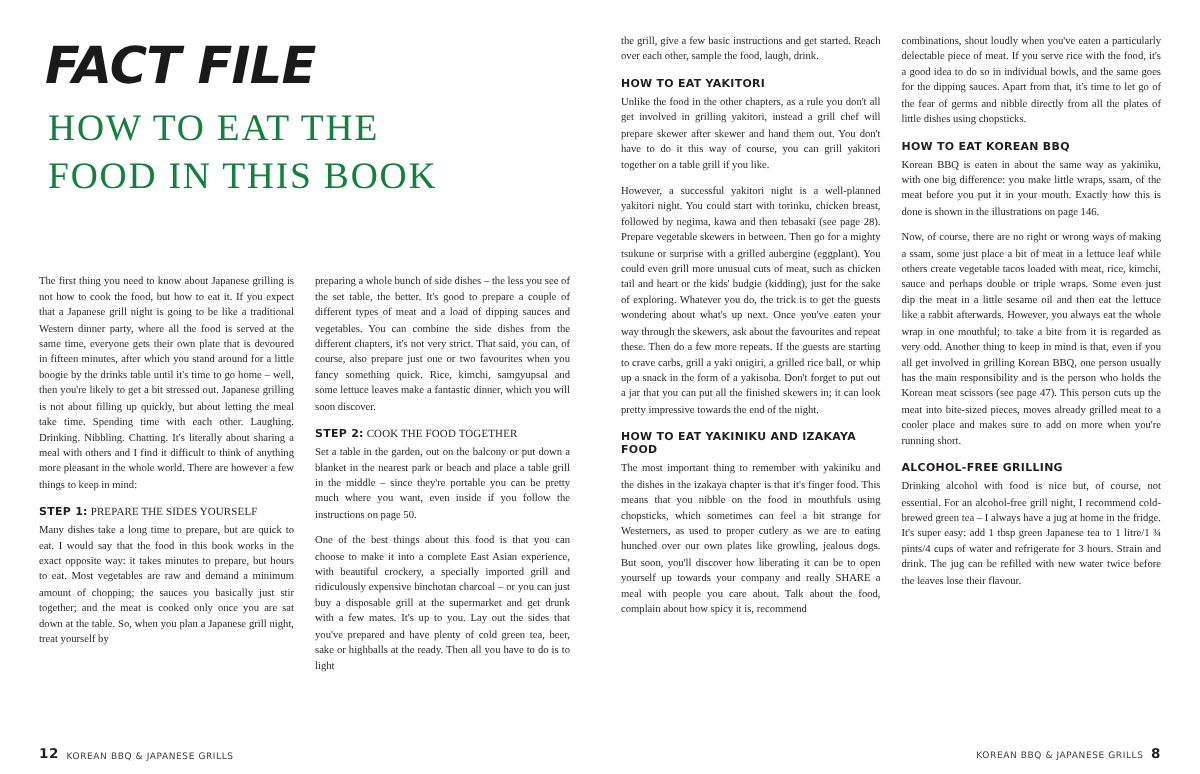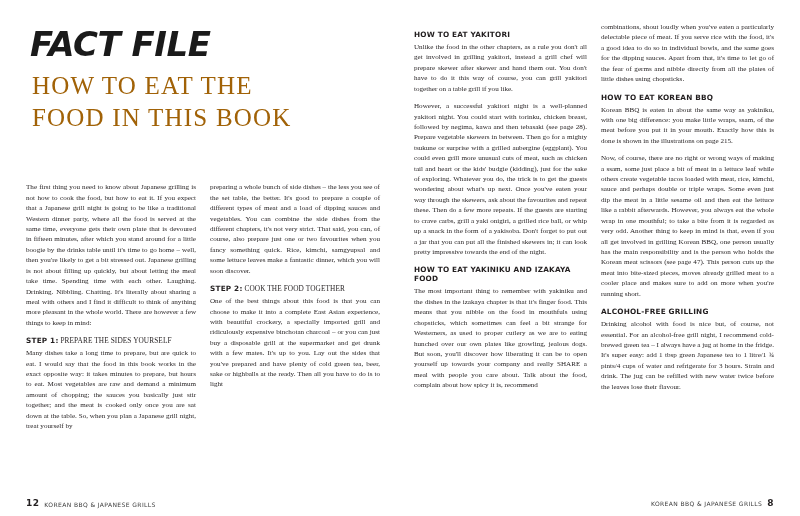--- a/index.html
+++ b/index.html
@@ -26,21 +26,21 @@
     letter-spacing: -0.5px;
     line-height: 0.95;
     margin: 6px 0 10px 4px;
     color: #1a1a1a;
   }
   .subtitle {
     font-family: "Liberation Serif", serif;
     font-size: 25px;
     line-height: 1.28;
     letter-spacing: 1.2px;
-    color: #a16207;
+    color: #15803d;
     margin-left: 6px;
     max-width: 260px;
   }
 
   
   .cols2 { display: flex; gap: 14px; }
   .col { width: 50%; }
   .page-left .cols2 { margin-top: 48px; }
   .page-right .cols2 { margin-top: 0; }
 
@@ -101,43 +101,45 @@
 
     <div class="cols2">
       <div class="col">
         <p class="body">The first thing you need to know about Japanese grilling is not how to cook the food, but how to eat it. If you expect that a Japanese grill night is going to be like a traditional Western dinner party, where all the food is served at the same time, everyone gets their own plate that is devoured in fifteen minutes, after which you stand around for a little boogie by the drinks table until it's time to go home – well, then you're likely to get a bit stressed out. Japanese grilling is not about filling up quickly, but about letting the meal take time. Spending time with each other. Laughing. Drinking. Nibbling. Chatting. It's literally about sharing a meal with others and I find it difficult to think of anything more pleasant in the whole world. There are however a few things to keep in mind:</p>
         <h3 class="sec"><span>STEP 1:</span><span class="run"> PREPARE THE SIDES YOURSELF</span></h3>
         <p class="body">Many dishes take a long time to prepare, but are quick to eat. I would say that the food in this book works in the exact opposite way: it takes minutes to prepare, but hours to eat. Most vegetables are raw and demand a minimum amount of chopping; the sauces you basically just stir together; and the meat is cooked only once you are sat down at the table. So, when you plan a Japanese grill night, treat yourself by</p>
       </div>
       <div class="col">
         <p class="body">preparing a whole bunch of side dishes – the less you see of the set table, the better. It's good to prepare a couple of different types of meat and a load of dipping sauces and vegetables. You can combine the side dishes from the different chapters, it's not very strict. That said, you can, of course, also prepare just one or two favourites when you fancy something quick. Rice, kimchi, samgyupsal and some lettuce leaves make a fantastic dinner, which you will soon discover.</p>
         <h3 class="sec"><span>STEP 2:</span><span class="run"> COOK THE FOOD TOGETHER</span></h3>
+        <p class="body">Set a table in the garden, out on the balcony or put down a blanket in the nearest park or beach and place a table grill in the middle – since they're portable you can be pretty much where you want, even inside if you follow the instructions on page 50.</p>
         <p class="body">One of the best things about this food is that you can choose to make it into a complete East Asian experience, with beautiful crockery, a specially imported grill and ridiculously expensive binchotan charcoal – or you can just buy a disposable grill at the supermarket and get drunk with a few mates. It's up to you. Lay out the sides that you've prepared and have plenty of cold green tea, beer, sake or highballs at the ready. Then all you have to do is to light</p>
       </div>
     </div>
 
     <div class="footer footer-left">
       <span class="folio">12</span>
       <span>KOREAN BBQ &amp; JAPANESE GRILLS</span>
     </div>
   </div>
 
   <div class="page page-right">
     <div class="cols2">
       <div class="col">
+        <p class="body">the grill, give a few basic instructions and get started. Reach over each other, sample the food, laugh, drink.</p>
         <h3 class="sec">HOW TO EAT YAKITORI</h3>
         <p class="body">Unlike the food in the other chapters, as a rule you don't all get involved in grilling yakitori, instead a grill chef will prepare skewer after skewer and hand them out. You don't have to do it this way of course, you can grill yakitori together on a table grill if you like.</p>
         <p class="body">However, a successful yakitori night is a well-planned yakitori night. You could start with torinku, chicken breast, followed by negima, kawa and then tebasaki (see page 28). Prepare vegetable skewers in between. Then go for a mighty tsukune or surprise with a grilled aubergine (eggplant). You could even grill more unusual cuts of meat, such as chicken tail and heart or the kids' budgie (kidding), just for the sake of exploring. Whatever you do, the trick is to get the guests wondering about what's up next. Once you've eaten your way through the skewers, ask about the favourites and repeat these. Then do a few more repeats. If the guests are starting to crave carbs, grill a yaki onigiri, a grilled rice ball, or whip up a snack in the form of a yakisoba. Don't forget to put out a jar that you can put all the finished skewers in; it can look pretty impressive towards the end of the night.</p>
         <h3 class="sec">HOW TO EAT YAKINIKU AND IZAKAYA FOOD</h3>
         <p class="body">The most important thing to remember with yakiniku and the dishes in the izakaya chapter is that it's finger food. This means that you nibble on the food in mouthfuls using chopsticks, which sometimes can feel a bit strange for Westerners, as used to proper cutlery as we are to eating hunched over our own plates like growling, jealous dogs. But soon, you'll discover how liberating it can be to open yourself up towards your company and really SHARE a meal with people you care about. Talk about the food, complain about how spicy it is, recommend</p>
       </div>
       <div class="col">
         <p class="body">combinations, shout loudly when you've eaten a particularly delectable piece of meat. If you serve rice with the food, it's a good idea to do so in individual bowls, and the same goes for the dipping sauces. Apart from that, it's time to let go of the fear of germs and nibble directly from all the plates of little dishes using chopsticks.</p>
         <h3 class="sec">HOW TO EAT KOREAN BBQ</h3>
-        <p class="body">Korean BBQ is eaten in about the same way as yakiniku, with one big difference: you make little wraps, ssam, of the meat before you put it in your mouth. Exactly how this is done is shown in the illustrations on page 215.</p>
+        <p class="body">Korean BBQ is eaten in about the same way as yakiniku, with one big difference: you make little wraps, ssam, of the meat before you put it in your mouth. Exactly how this is done is shown in the illustrations on page 146.</p>
         <p class="body">Now, of course, there are no right or wrong ways of making a ssam, some just place a bit of meat in a lettuce leaf while others create vegetable tacos loaded with meat, rice, kimchi, sauce and perhaps double or triple wraps. Some even just dip the meat in a little sesame oil and then eat the lettuce like a rabbit afterwards. However, you always eat the whole wrap in one mouthful; to take a bite from it is regarded as very odd. Another thing to keep in mind is that, even if you all get involved in grilling Korean BBQ, one person usually has the main responsibility and is the person who holds the Korean meat scissors (see page 47). This person cuts up the meat into bite-sized pieces, moves already grilled meat to a cooler place and makes sure to add on more when you're running short.</p>
         <h3 class="sec">ALCOHOL-FREE GRILLING</h3>
         <p class="body">Drinking alcohol with food is nice but, of course, not essential. For an alcohol-free grill night, I recommend cold-brewed green tea – I always have a jug at home in the fridge. It's super easy: add 1 tbsp green Japanese tea to 1 litre/1 ¾ pints/4 cups of water and refrigerate for 3 hours. Strain and drink. The jug can be refilled with new water twice before the leaves lose their flavour.</p>
       </div>
     </div>
 
     <div class="footer footer-right">
       <span>KOREAN BBQ &amp; JAPANESE GRILLS</span>
       <span class="folio">8</span>
     </div>

